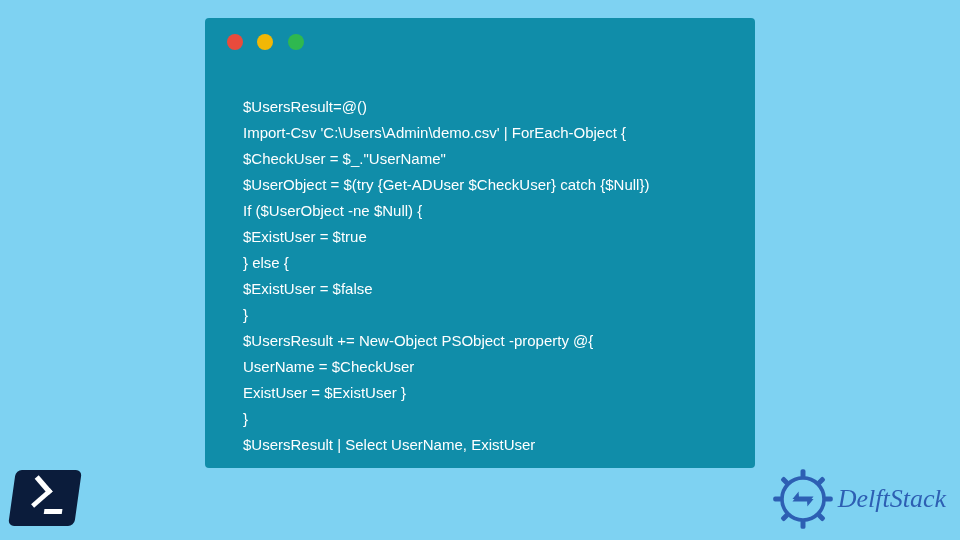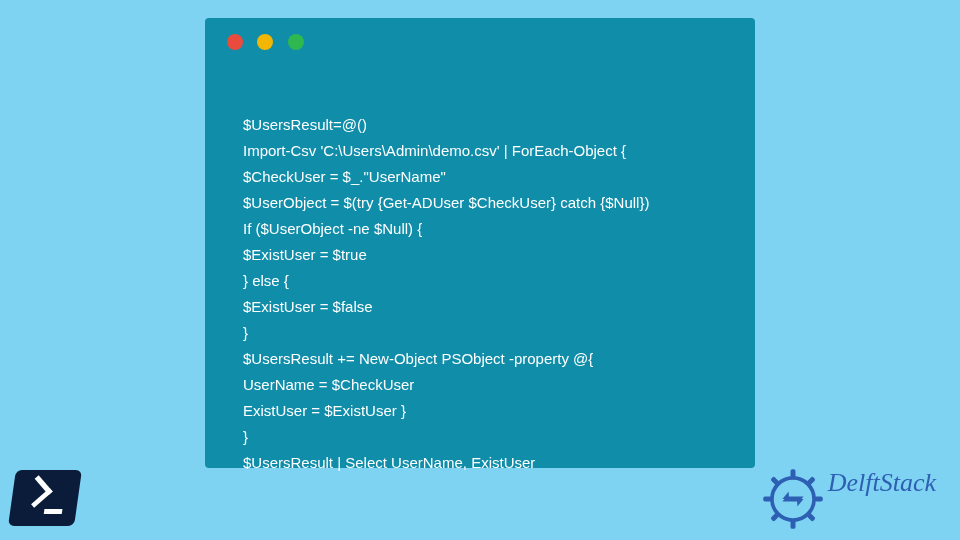--- a/index.html
+++ b/index.html
@@ -32,21 +32,21 @@
     width: 16px;
     height: 16px;
     border-radius: 50%;
     margin-right: 10px;
   }
   .dot.red { background: #e94b3c; }
   .dot.yellow { background: #f2b705; }
   .dot.green { background: #2fb84f; }
   .code-body {
     position: absolute;
-    top: 68px;
+    top: 50px;
     left: 38px;
     right: 20px;
     color: #ffffff;
     font-size: 15px;
     line-height: 26px;
     white-space: pre;
     font-family: Arial, Helvetica, sans-serif;
   }
   .ps-icon {
     position: absolute;
@@ -71,23 +71,24 @@
   .ps-icon .underscore {
     position: absolute;
     left: 34px;
     bottom: 12px;
     width: 18px;
     height: 5px;
     background: #fff;
   }
   .delft-logo {
     position: absolute;
-    right: 24px;
+    right: 14px;
     bottom: 10px;
     display: flex;
+    align-items: center;
   }
   .delft-text {
     font-family: Georgia, 'Times New Roman', serif;
     font-size: 26px;
     color: #2d5fb3;
     font-style: italic;
     margin-left: 4px;
   }
 </style>
 </head>

